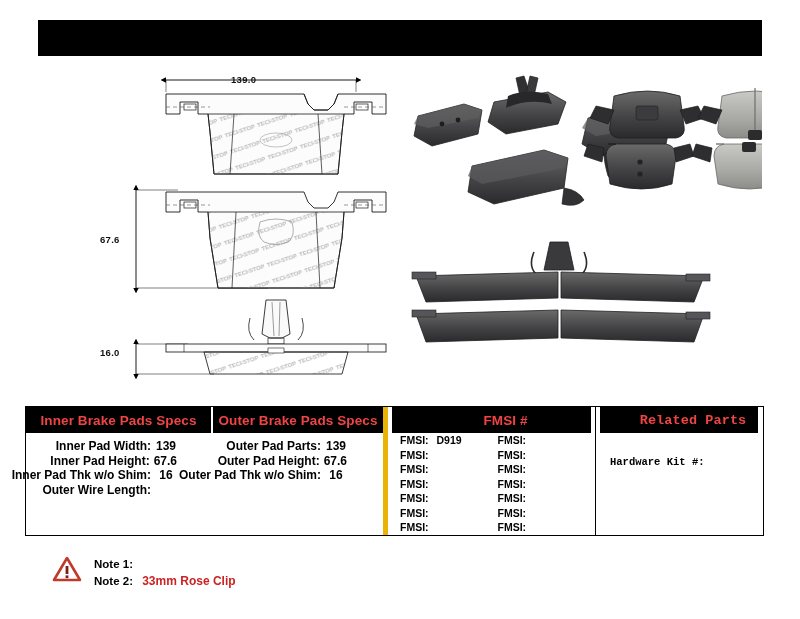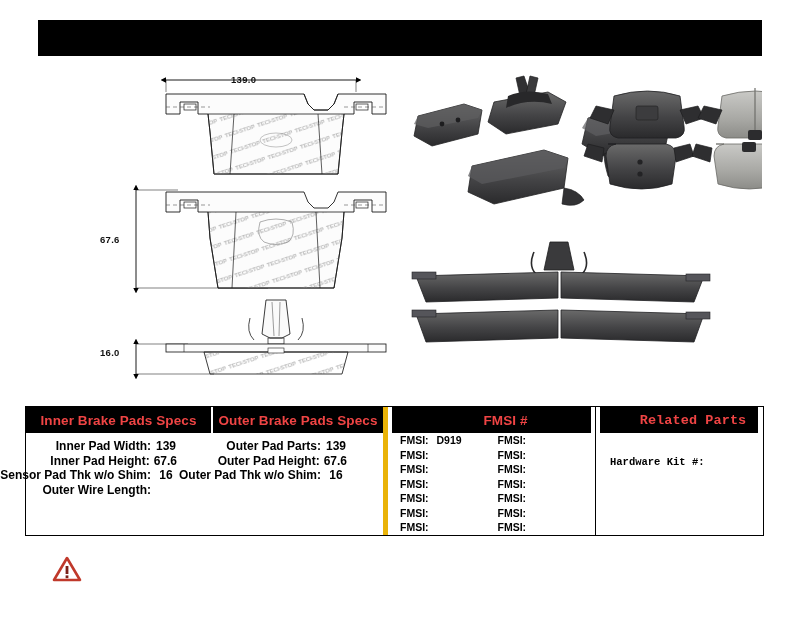--- a/index.html
+++ b/index.html
@@ -334,21 +334,21 @@
     <div class="col-body">
       <div class="spec-row">
         <span class="label">Inner Pad Width:</span>
         <span class="value">139</span>
       </div>
       <div class="spec-row">
         <span class="label">Inner Pad Height:</span>
         <span class="value">67.6</span>
       </div>
       <div class="spec-row">
-        <span class="label">Sensor Pad Thk w/o Shim:</span>
+        <span class="label">Inner Pad Thk w/o Shim:</span>
         <span class="value">16</span>
       </div>
       <div class="spec-row">
         <span class="label">Outer Wire Length:</span>
         <span class="value"></span>
       </div>
     </div>
   </div>
 
   <div class="col col-outer">
@@ -445,13 +445,23 @@
     </div>
   </div>
 </div>
 
 <div class="notes">
   <svg class="warn-icon" viewBox="0 0 30 30">
     <path d="M15,4 L28,26 L2,26 Z" fill="#ffffff" stroke="#c0392b" stroke-width="2.6" stroke-linejoin="round"></path>
     <rect x="13.6" y="12" width="2.8" height="8" fill="#7b2018"></rect>
     <rect x="13.6" y="21.4" width="2.8" height="2.8" fill="#7b2018"></rect>
   </svg>
+  <div class="note-lines">
+    <div class="note-line">
+      <span>Note 1:</span>
+      <span class="note-value"></span>
+    </div>
+    <div class="note-line">
+      <span>Note 2:</span>
+      <span class="note-value">33mm Rose Clip</span>
+    </div>
+  </div>
 </div>
 
 </body></html>

